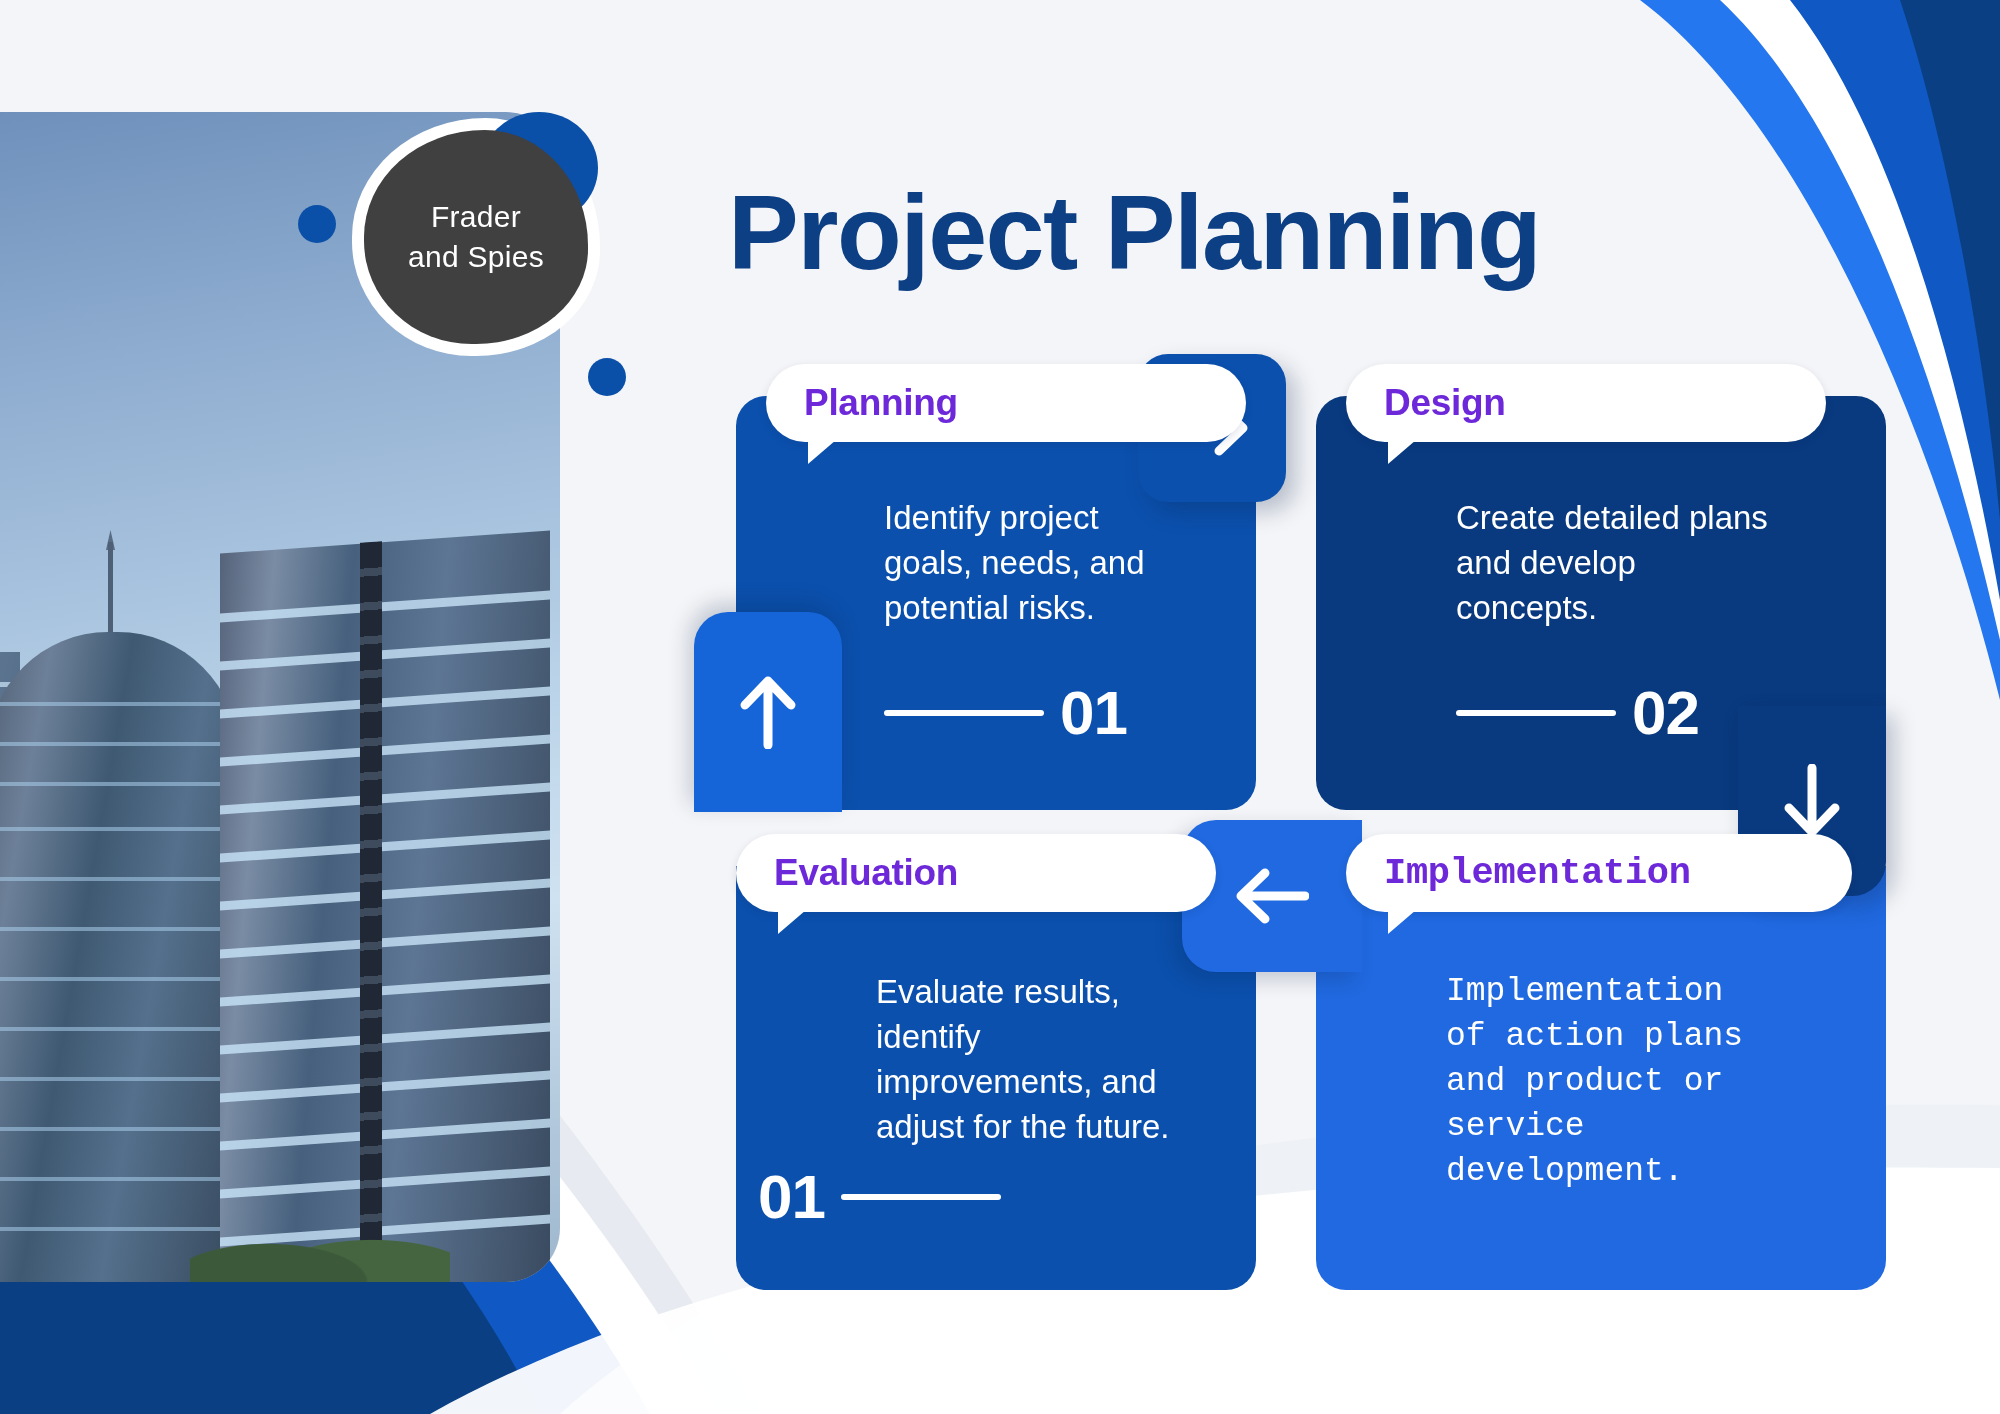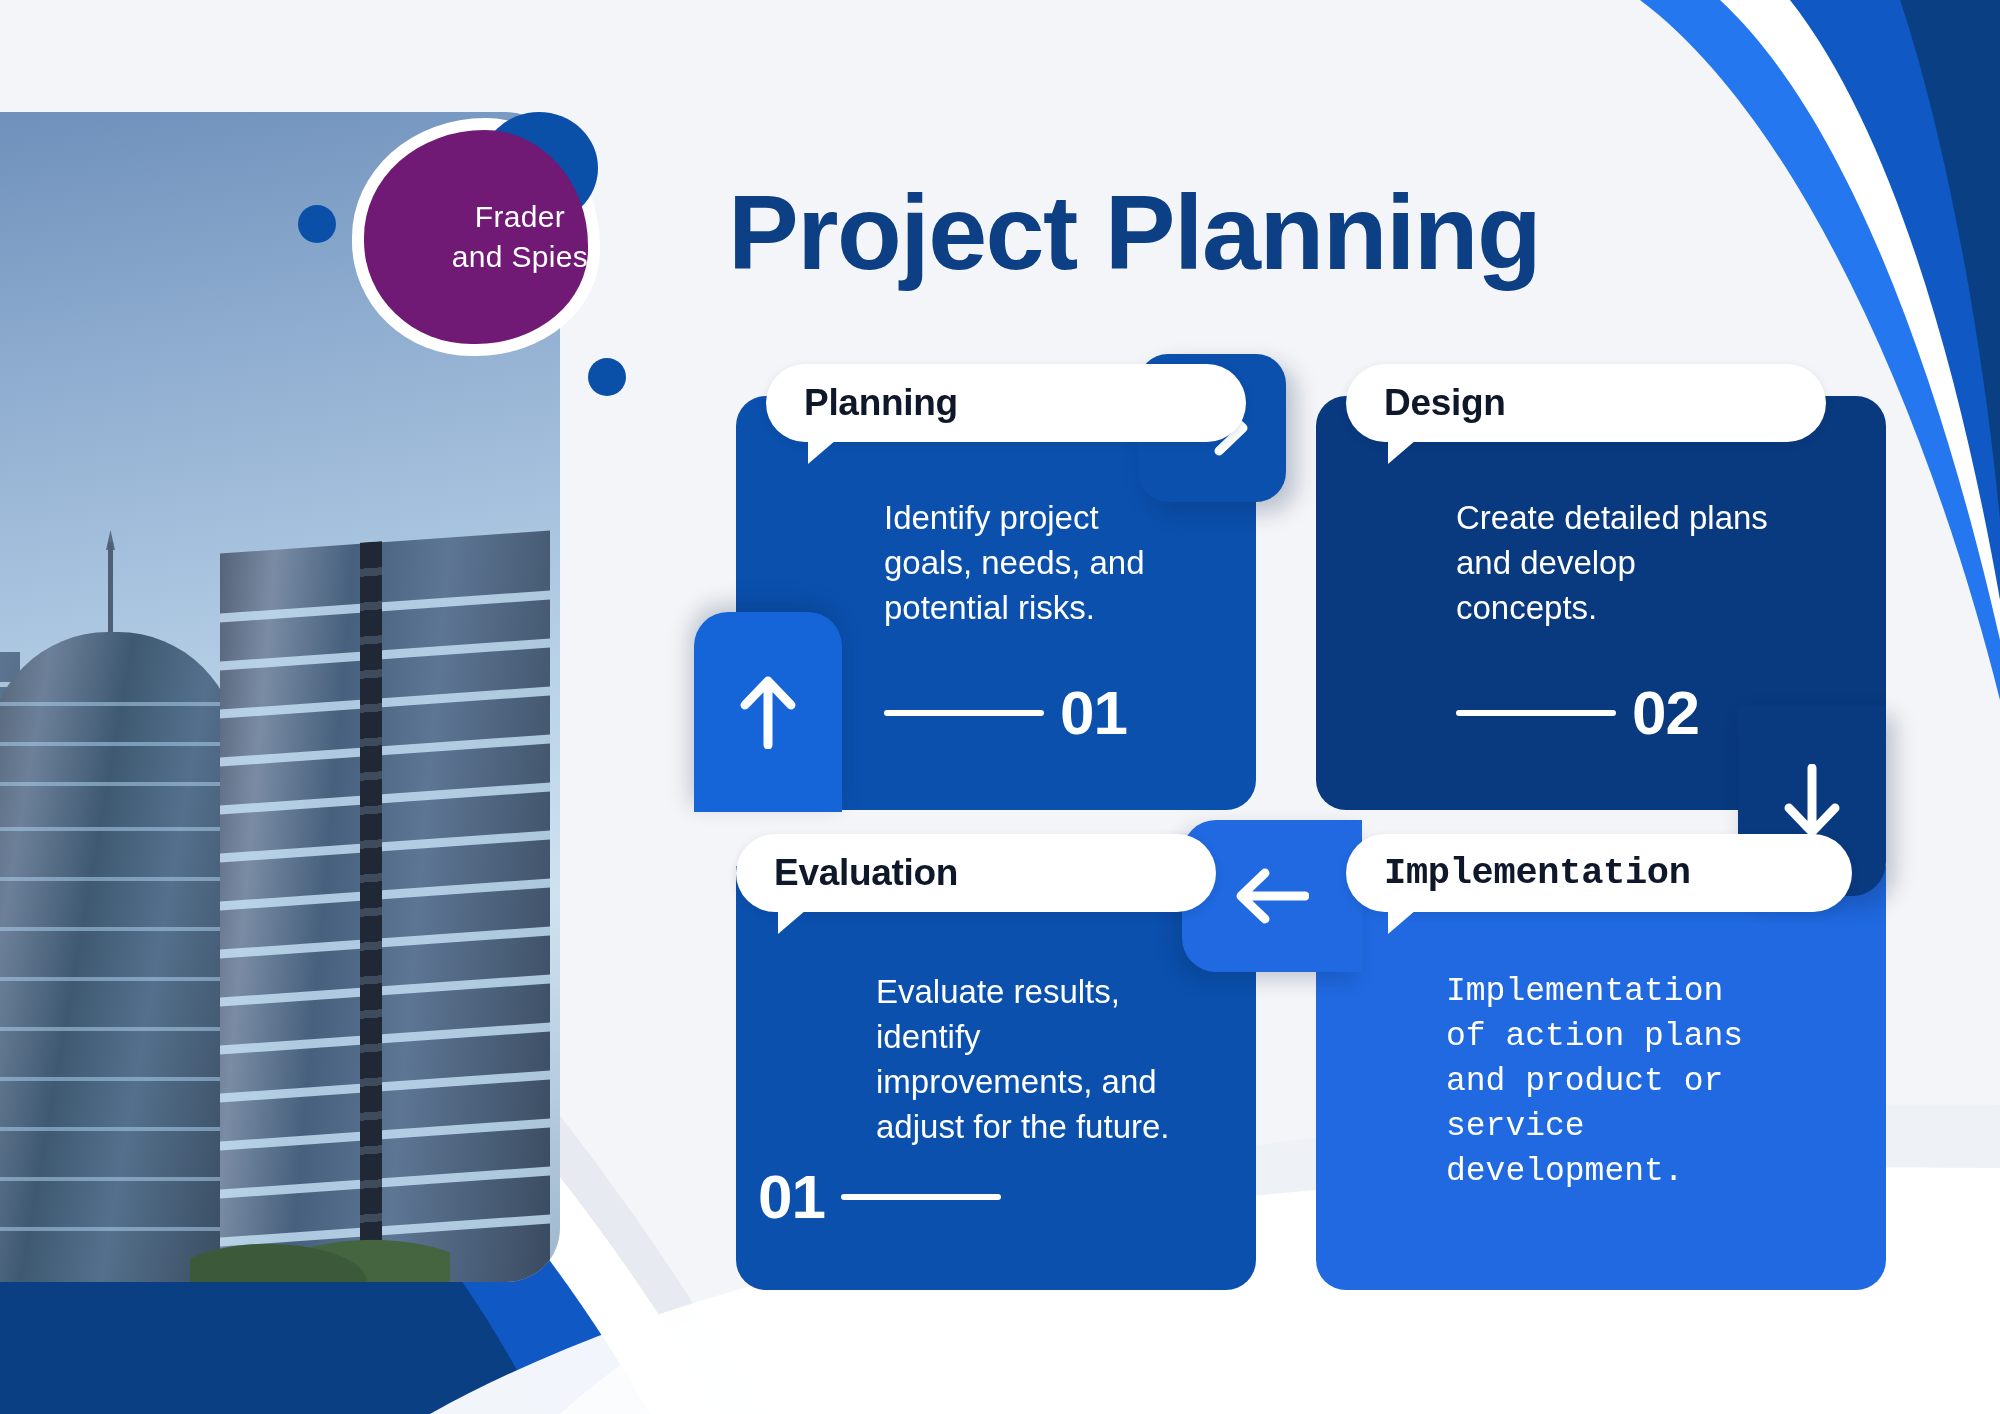--- a/index.html
+++ b/index.html
@@ -46,23 +46,23 @@
   .darkband{position:absolute;left:420px;top:430px;width:22px;height:760px;
     background:repeating-linear-gradient(180deg,#1f2834 0 26px,#3d4b5c 26px 34px);transform:skewY(-4deg);}
   .shrub{position:absolute;bottom:0;left:250px;width:260px;height:70px;
     background:radial-gradient(ellipse at 30% 100%,#3c5a3a 0 38%,transparent 39%),
                radial-gradient(ellipse at 70% 100%,#44653f 0 42%,transparent 43%);}
 
   
   .logo-wrap{position:absolute;left:352px;top:118px;width:248px;height:238px;}
   .logo-ring{position:absolute;inset:0;background:#ffffff;
     border-radius:56% 48% 52% 50% / 52% 56% 46% 50%;}
-  .logo-blob{position:absolute;left:12px;top:12px;right:12px;bottom:12px;background:#701a75;
+  .logo-blob{position:absolute;left:12px;top:12px;right:12px;bottom:12px;background:#404040;
     border-radius:56% 48% 52% 50% / 52% 56% 46% 50%;
-    display:flex;align-items:center;justify-content:flex-end;}
+    display:flex;align-items:center;justify-content:center;}
   .logo-nub{position:absolute;left:128px;top:-6px;width:118px;height:112px;background:#0a4fa8;border-radius:50%;}
   .logo-text{position:relative;color:#fff;font-size:30px;line-height:1.35;text-align:center;letter-spacing:.3px;font-weight:400;}
   .dot{position:absolute;border-radius:50%;background:#0a4fa8;}
   .dot-a{left:298px;top:205px;width:38px;height:38px;}
   .dot-b{left:588px;top:358px;width:38px;height:38px;}
 
   
   .title{
     position:absolute;left:728px;top:172px;
     font-size:106px;font-weight:700;color:#0c3f84;letter-spacing:-1.5px;white-space:nowrap;
@@ -73,21 +73,21 @@
   .card{position:absolute;border-radius:30px;color:#fff;}
   .c1{left:0;top:0;width:520px;height:414px;background:#0b50ad;border-radius:30px 0 30px 30px;}
   .c2{left:580px;top:0;width:570px;height:414px;background:#09397e;border-radius:30px 30px 0 30px;}
   .c3{left:580px;top:470px;width:570px;height:424px;background:#2069e0;border-radius:30px 0 30px 30px;font-family:Liberation Mono, monospace;}
   .c4{left:0;top:470px;width:520px;height:424px;background:#0b50ad;border-radius:0 30px 30px 30px;}
 
   
   .pill{
     position:absolute;background:#fff;border-radius:40px;height:78px;
     display:flex;align-items:center;padding:0 38px;
-    color:#0f172a;font-weight:700;font-size:37px;letter-spacing:-.3px;
+    color:#6d28d9;font-weight:700;font-size:37px;letter-spacing:-.3px;
     box-shadow:0 3px 9px rgba(10,40,90,.13);
   }
   .pill:after{content:"";position:absolute;left:42px;bottom:-22px;width:0;height:0;
     border-left:0 solid transparent;border-right:28px solid transparent;border-top:24px solid #fff;}
   .p1{left:30px;top:-32px;width:404px;}
   .p2{left:30px;top:-32px;width:404px;}
   .p3{left:30px;top:-32px;width:430px;}
   .p4{left:0px;top:-32px;width:404px;}
 
   .desc{position:absolute;font-size:33px;line-height:1.36;color:#fff;font-weight:400;}

